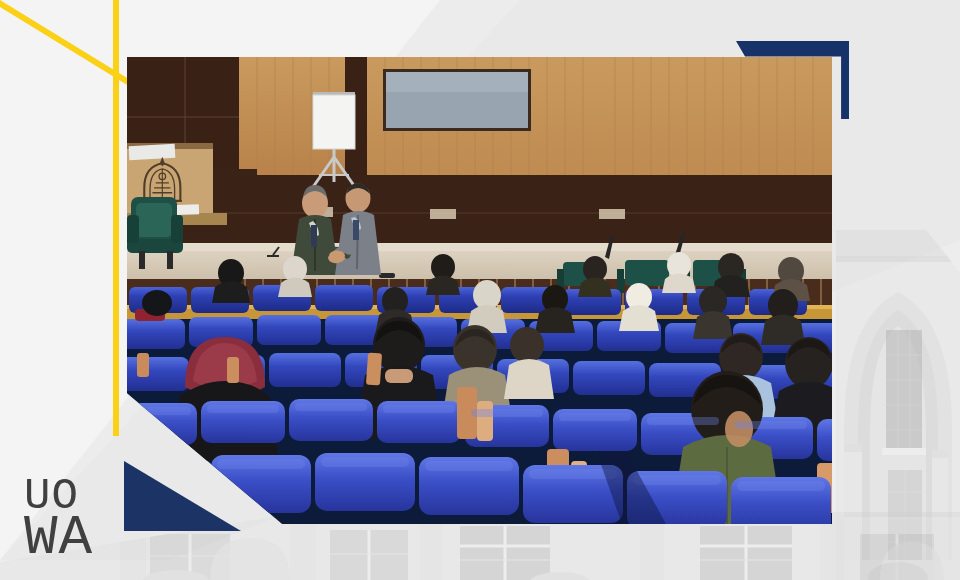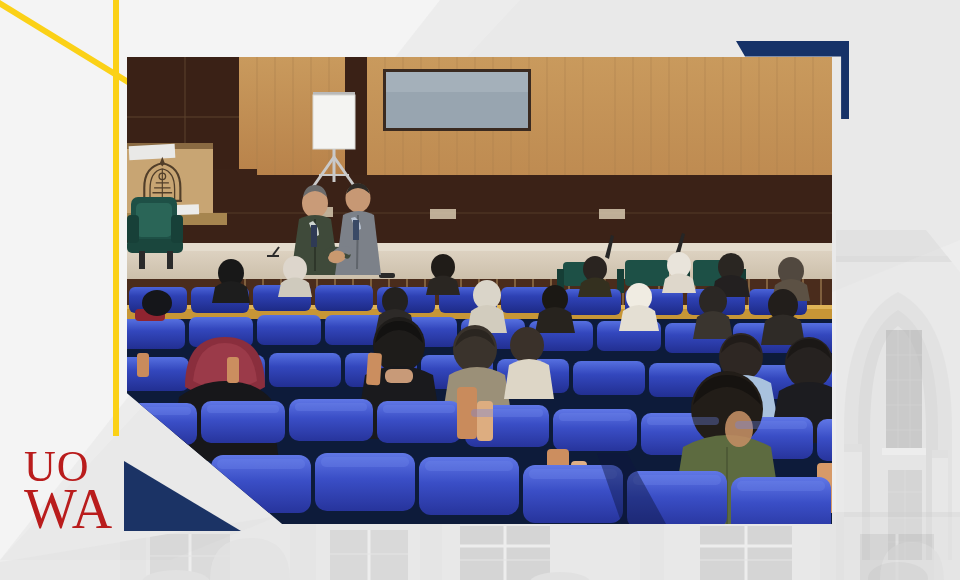--- a/index.html
+++ b/index.html
@@ -62,24 +62,24 @@
     background:none;
   }
   .yl-diag i{
     display:block;position:absolute;left:0;top:0;
     width:740px;height:6px;background:#fbd117;
     transform-origin:0 0;transform:rotate(31.5deg);
   }
 
   
   .logo{
-    position:absolute;left:24px;top:448px;width:96px;height:90px;
-    color:#b91c1c;
+    position:absolute;left:24px;top:477px;width:96px;height:90px;
+    color:#404040;
     line-height:.88;
-    font-family:Liberation Serif, serif;
+    font-family:Liberation Mono, monospace;
     font-weight:400;
     letter-spacing:1px;
   }
   .logo .l1{font-size:44px;display:block;}
   .logo .l2{font-size:56px;display:block;margin-top:-2px;}
 
   
   svg.scene{display:block;width:705px;height:467px;}
 </style>
 </head>

